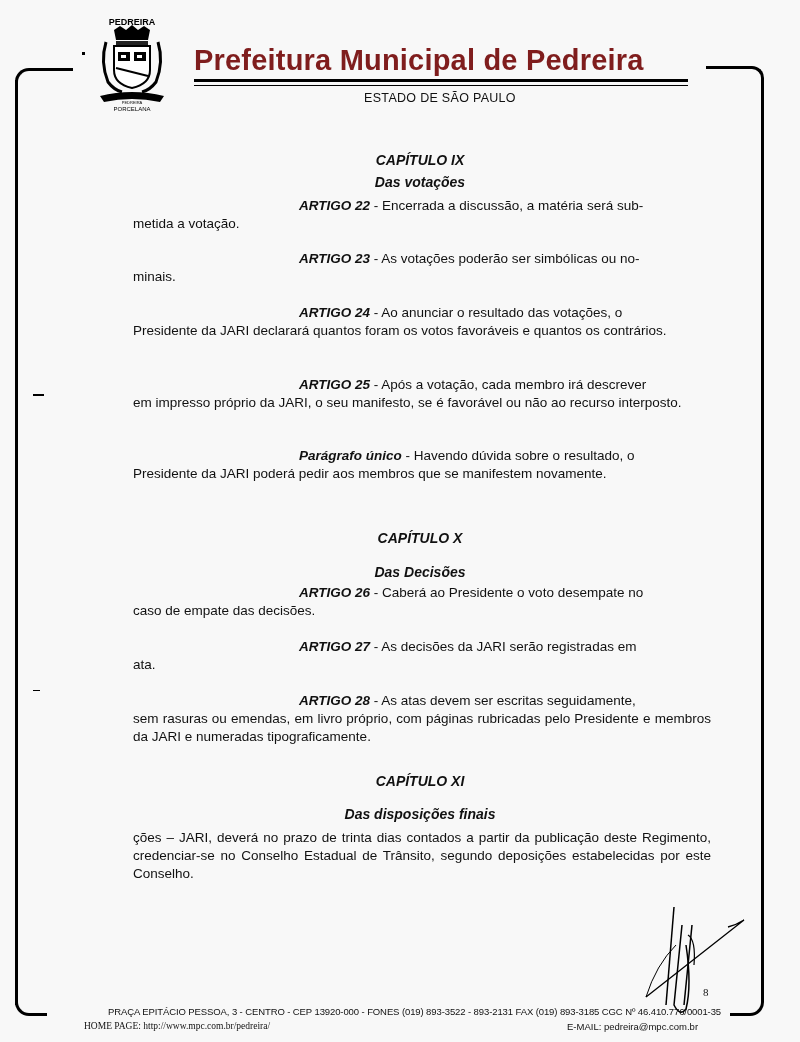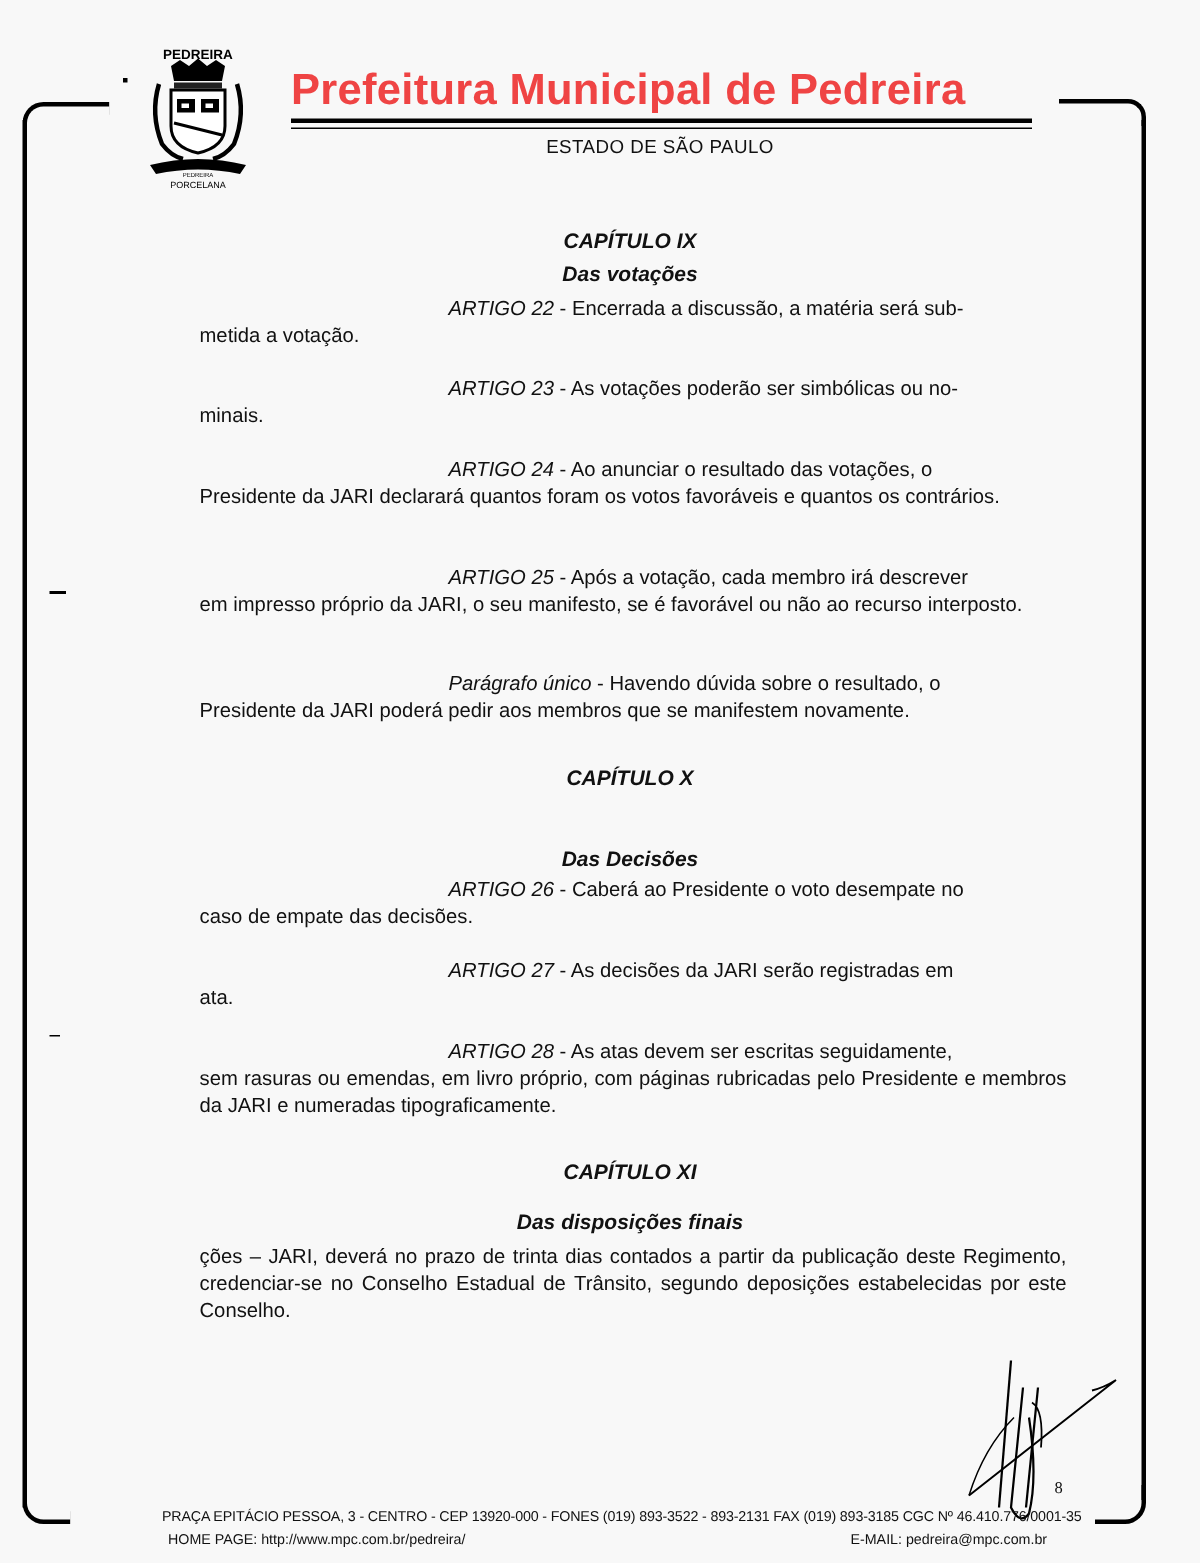--- a/index.html
+++ b/index.html
@@ -4,36 +4,36 @@
 <style>
   html, body { margin: 0; padding: 0; background: #f8f8f8; }
   body { width: 800px; height: 1042px; position: relative; overflow: hidden; font-family: "Liberation Sans", sans-serif; color: #111; }
   .frame-left { position: absolute; left: 15px; top: 68px; width: 3px; height: 945px; background: #000; border-radius: 12px 0 0 12px; }
   .frame-top-left { position: absolute; left: 15px; top: 68px; width: 58px; height: 14px; border-top: 3px solid #000; border-left: 3px solid #000; border-top-left-radius: 14px; box-sizing: border-box; }
   .frame-bot-left { position: absolute; left: 15px; top: 1000px; width: 32px; height: 16px; border-bottom: 3px solid #000; border-left: 3px solid #000; border-bottom-left-radius: 14px; box-sizing: border-box; }
   .frame-right { position: absolute; left: 761px; top: 80px; width: 3px; height: 920px; background: #000; }
   .frame-top-right { position: absolute; left: 706px; top: 66px; width: 58px; height: 18px; border-top: 3px solid #000; border-right: 3px solid #000; border-top-right-radius: 12px; box-sizing: border-box; }
   .frame-bot-right { position: absolute; left: 730px; top: 990px; width: 34px; height: 26px; border-bottom: 3px solid #000; border-right: 3px solid #000; border-bottom-right-radius: 14px; box-sizing: border-box; }
 
-  .crest { position: absolute; left: 92px; top: 26px; width: 80px; height: 100px; }
+  .crest { position: absolute; left: 92px; top: 12px; width: 80px; height: 100px; }
   .crest svg { width: 80px; height: 100px; }
 
-  .title { position: absolute; left: 194px; top: 44px; font-size: 29px; font-weight: bold; letter-spacing: 0.2px; color: #ef4444; white-space: nowrap; }
+  .title { position: absolute; left: 194px; top: 44px; font-size: 29px; font-weight: bold; letter-spacing: 0.2px; color: #7f1d1d; white-space: nowrap; }
   .title-rule1 { position: absolute; left: 194px; top: 79px; width: 494px; height: 3px; background: #000; }
   .title-rule2 { position: absolute; left: 194px; top: 85px; width: 494px; height: 1px; background: #000; }
   .subtitle { position: absolute; left: 0; width: 880px; top: 91px; text-align: center; font-size: 12.5px; letter-spacing: 0.3px; }
 
   .center { position: absolute; left: 130px; width: 580px; text-align: center; font-weight: bold; font-style: italic; font-size: 14px; margin-top: 12px; }
 
   .para { position: absolute; left: 133px; width: 578px; font-size: 13.5px; line-height: 18px; text-align: justify; }
   .para .lead { padding-left: 166px; }
-  .para b { font-style: italic; font-weight: normal; }
+  .para b { font-style: italic; font-weight: bold; }
 
   .footer-line1 { position: absolute; left: 60px; top: 1006px; font-size: 9.5px; letter-spacing: -0.1px; white-space: nowrap; margin-left: 48px; }
-  .footer-line2 { position: absolute; left: 112px; top: 1021px; font-size: 9.5px; white-space: nowrap; }
+  .footer-line2 { position: absolute; left: 84px; top: 1021px; font-size: 9.5px; white-space: nowrap; font-family: Liberation Serif, serif; }
   .footer-email { position: absolute; left: 535px; top: 1021px; font-size: 9.5px; white-space: nowrap; padding-left: 32px; }
   .page-num { position: absolute; left: 703px; top: 986px; font-size: 11px; font-family: "Liberation Serif", serif; }
   .signature { position: absolute; left: 636px; top: 905px; width: 115px; height: 115px; }
   .mark { position: absolute; background: #000; height: 2px; }
 </style>
 </head>
 <body>
 
 <div class="frame-top-left"></div>
 <div class="frame-left" style="top:80px;height:925px;border-radius:0;"></div>
@@ -85,21 +85,21 @@
 </div>
 <div class="para" style="top:376px;">
   <div class="lead"><b>ARTIGO 25</b><span> - Após a votação, cada membro irá descrever</span></div>
   <div>em impresso próprio da JARI, o seu manifesto, se é favorável ou não ao recurso interposto.</div>
 </div>
 <div class="para" style="top:447px;">
   <div class="lead"><b>Parágrafo único</b><span> - Havendo dúvida sobre o resultado, o</span></div>
   <div>Presidente da JARI poderá pedir aos membros que se manifestem novamente.</div>
 </div>
 
-<div class="center" style="top:498px;">CAPÍTULO X</div>
+<div class="center" style="top:518px;">CAPÍTULO X</div>
 <div class="center" style="top:552px;">Das Decisões</div>
 
 <div class="para" style="top:584px;">
   <div class="lead"><b>ARTIGO 26</b><span> - Caberá ao Presidente o voto desempate no</span></div>
   <div>caso de empate das decisões.</div>
 </div>
 <div class="para" style="top:638px;">
   <div class="lead"><b>ARTIGO 27</b><span>  - As decisões da JARI serão registradas em</span></div>
   <div>ata.</div>
 </div>

